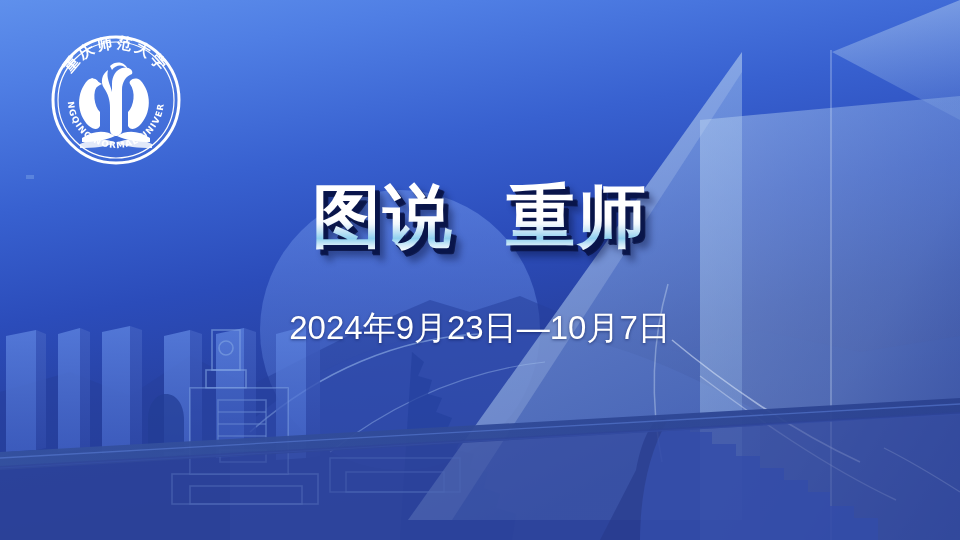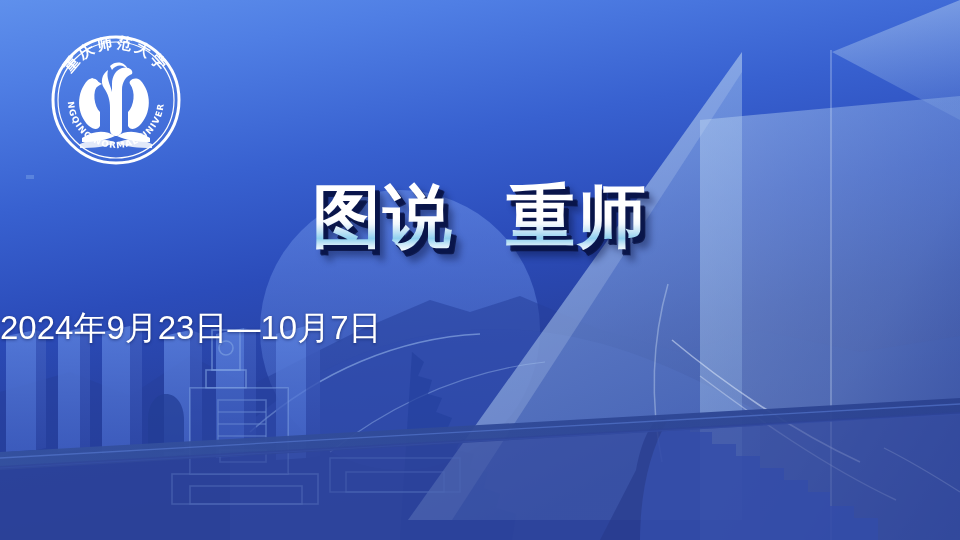--- a/index.html
+++ b/index.html
@@ -88,20 +88,21 @@
     transform: translate(5px, 6px);
     white-space: pre;
   }
 
   
   #date {
     position: absolute;
     left: 0;
     top: 308px;
     width: 960px;
+    text-align: center;
     z-index: 40;
     font-family: "Liberation Sans", "DejaVu Sans", sans-serif;
     font-weight: 400;
     font-size: 33px;
     line-height: 40px;
     color: #ffffff;
     letter-spacing: 0px;
     text-shadow: 0 1px 3px rgba(10, 20, 70, 0.55);
     white-space: pre;
   }

